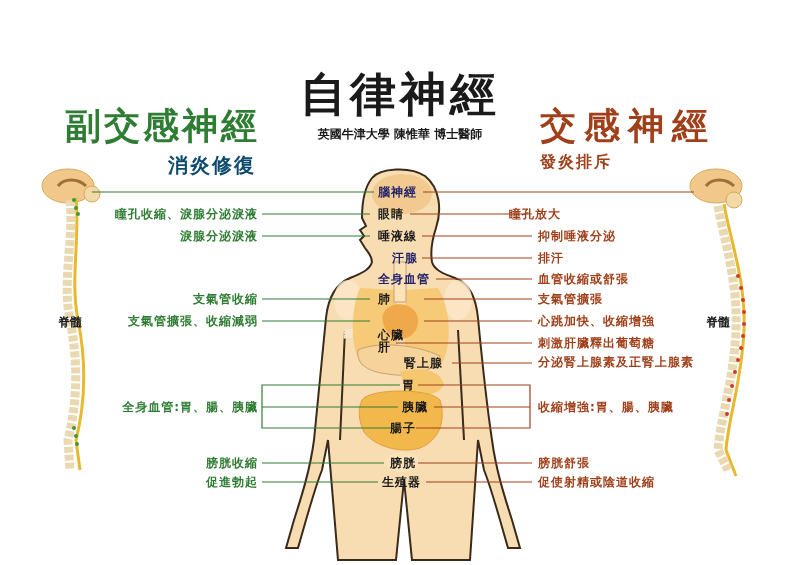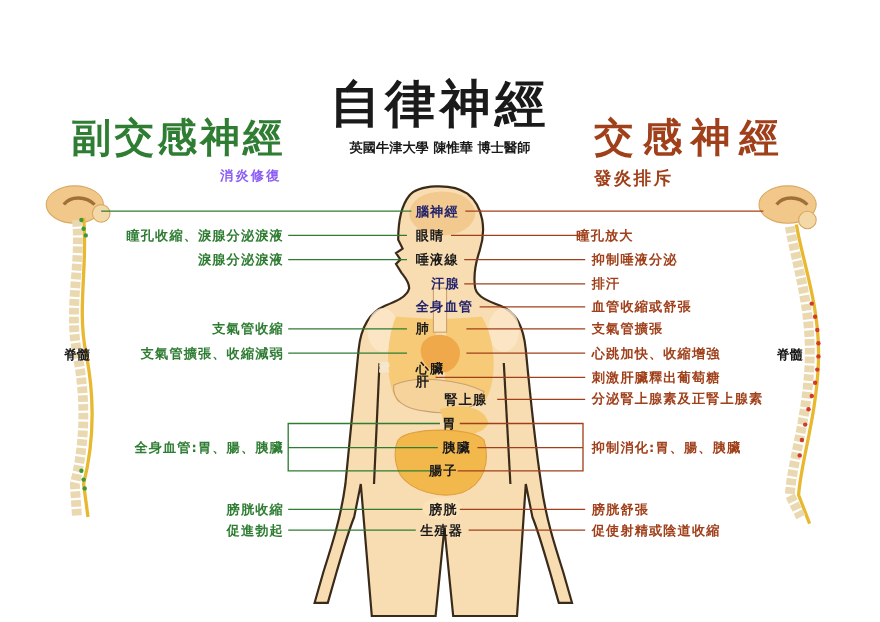--- a/index.html
+++ b/index.html
@@ -3,21 +3,21 @@
 <meta charset="utf-8">
 <style>
   html, body { margin:0; padding:0; }
   body { width:800px; height:565px; background:#ffffff; position:relative; overflow:hidden;
          font-family:"DejaVu Sans","Liberation Sans",sans-serif; }
   .abs { position:absolute; }
   svg.art { position:absolute; left:0; top:0; }
   .title-main { left:300px; top:68px; width:200px; text-align:center; font-size:46px; font-weight:bold; color:#1a1a1a; letter-spacing:4px; line-height:52px; }
   .title-sub { left:300px; top:126px; width:200px; text-align:center; font-size:12px; font-weight:bold; color:#1a1a1a; white-space:nowrap; }
   .para-title { left:40px; top:104px; width:220px; font-size:36px; font-weight:bold; color:#2e7d32; letter-spacing:3px; text-align:right; line-height:44px; }
-  .para-sub { left:120px; top:152px; width:136px; text-align:right; font-size:12px; font-weight:bold; color:#8b5cf6; letter-spacing:2px; }
+  .para-sub { left:120px; top:152px; width:136px; text-align:right; font-size:20px; font-weight:bold; color:#0c4a6e; letter-spacing:2px; }
   .symp-title { left:540px; top:104px; width:220px; font-size:36px; font-weight:bold; color:#a0401b; letter-spacing:8px; line-height:44px; }
   .symp-sub { left:540px; top:152px; width:160px; font-size:16px; font-weight:bold; color:#a0401b; letter-spacing:2px; }
   .lbl-l { font-size:12px; font-weight:bold; color:#2e7d32; white-space:nowrap; text-align:right; line-height:14px; letter-spacing:1px; }
   .lbl-r { font-size:12px; font-weight:bold; color:#a0401b; white-space:nowrap; line-height:14px; letter-spacing:1px; }
   .organ { font-size:12px; font-weight:bold; color:#1a1a1a; white-space:nowrap; line-height:14px; letter-spacing:1px; }
   .organ.blue { color:#23236b; }
   .spine-lbl { font-size:12px; font-weight:bold; color:#1a1a1a; white-space:nowrap; }
   .wm { left:340px; top:320px; width:14px; font-size:10px; color:#f6e6cc; line-height:12px; writing-mode:vertical-rl; }
 </style>
 </head>
@@ -129,29 +129,29 @@
 <div class="abs spine-lbl" style="left:706px; top:314px;">脊髓</div>
 
 <div class="abs lbl-l" style="right:542px; top:207px;">瞳孔收縮、淚腺分泌淚液</div>
 <div class="abs lbl-l" style="right:542px; top:229px;">淚腺分泌淚液</div>
 <div class="abs lbl-l" style="right:542px; top:292px;">支氣管收縮</div>
 <div class="abs lbl-l" style="right:542px; top:314px;">支氣管擴張、收縮減弱</div>
 <div class="abs lbl-l" style="right:542px; top:400px;">全身血管:胃、腸、胰臟</div>
 <div class="abs lbl-l" style="right:542px; top:456px;">膀胱收縮</div>
 <div class="abs lbl-l" style="right:542px; top:475px;">促進勃起</div>
 
-<div class="abs lbl-r" style="left:524px; top:207px;">瞳孔放大</div>
+<div class="abs lbl-r" style="left:509px; top:207px;">瞳孔放大</div>
 <div class="abs lbl-r" style="left:538px; top:229px;">抑制唾液分泌</div>
 <div class="abs lbl-r" style="left:538px; top:251px;">排汗</div>
 <div class="abs lbl-r" style="left:538px; top:272px;">血管收縮或舒張</div>
 <div class="abs lbl-r" style="left:538px; top:292px;">支氣管擴張</div>
 <div class="abs lbl-r" style="left:538px; top:314px;">心跳加快、收縮增強</div>
 <div class="abs lbl-r" style="left:538px; top:336px;">刺激肝臟釋出葡萄糖</div>
 <div class="abs lbl-r" style="left:538px; top:356px;font-family:Liberation Mono, monospace;">分泌腎上腺素及正腎上腺素</div>
-<div class="abs lbl-r" style="left:538px; top:400px;">抑制消化:胃、腸、胰臟</div>
+<div class="abs lbl-r" style="left:538px; top:400px;">收縮增強:胃、腸、胰臟</div>
 <div class="abs lbl-r" style="left:538px; top:456px;">膀胱舒張</div>
 <div class="abs lbl-r" style="left:538px; top:475px;">促使射精或陰道收縮</div>
 
 <div class="abs organ blue" style="left:378px; top:185px;">腦神經</div>
 <div class="abs organ" style="left:378px; top:207px;">眼睛</div>
 <div class="abs organ" style="left:378px; top:229px;">唾液線</div>
 <div class="abs organ blue" style="left:392px; top:251px;">汗腺</div>
 <div class="abs organ blue" style="left:378px; top:272px;">全身血管</div>
 <div class="abs organ" style="left:378px; top:292px;">肺</div>
 <div class="abs organ" style="left:378px; top:328px;">心臟</div>

